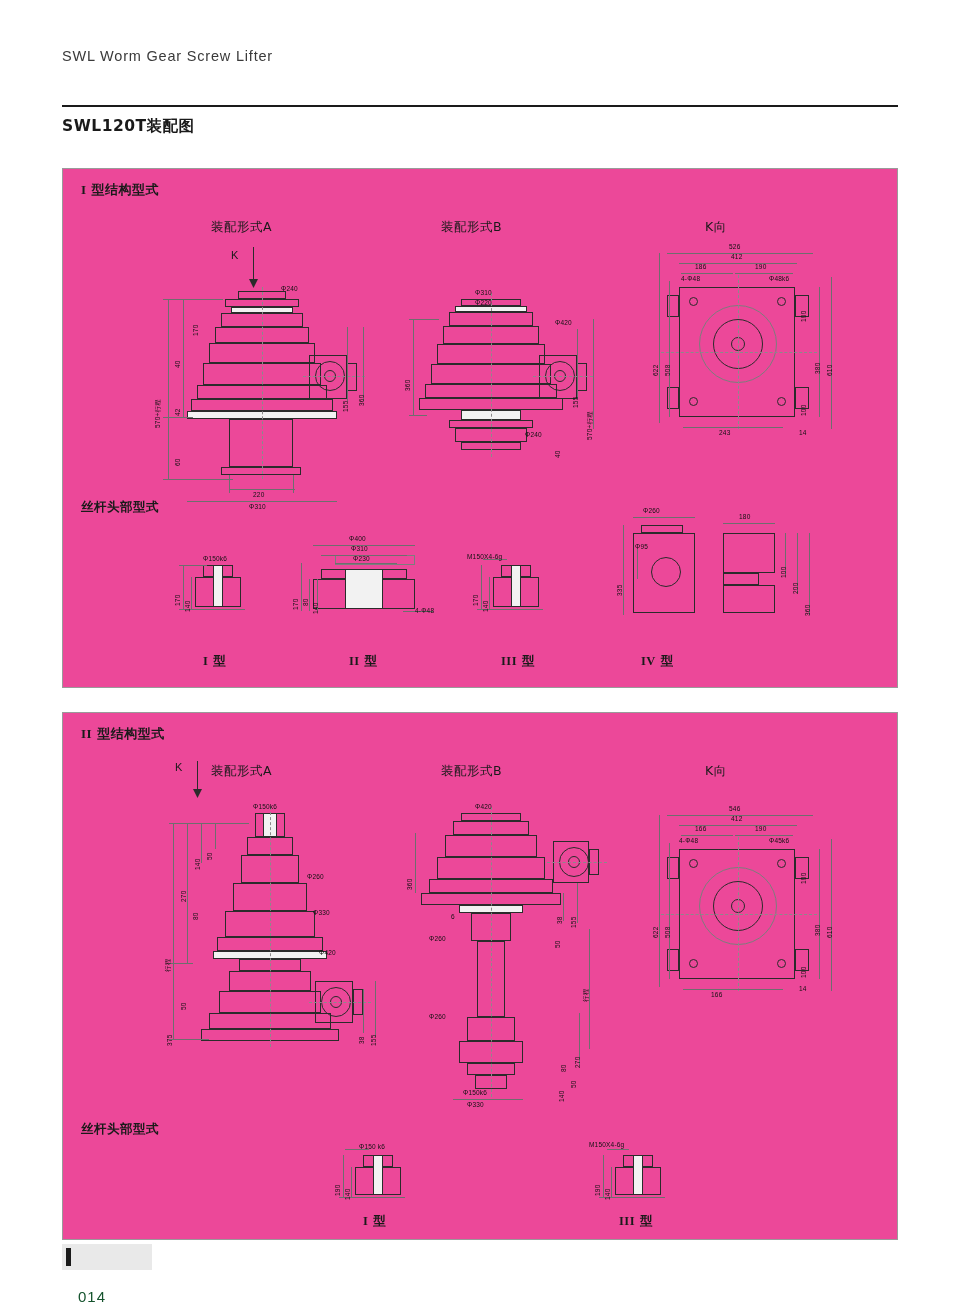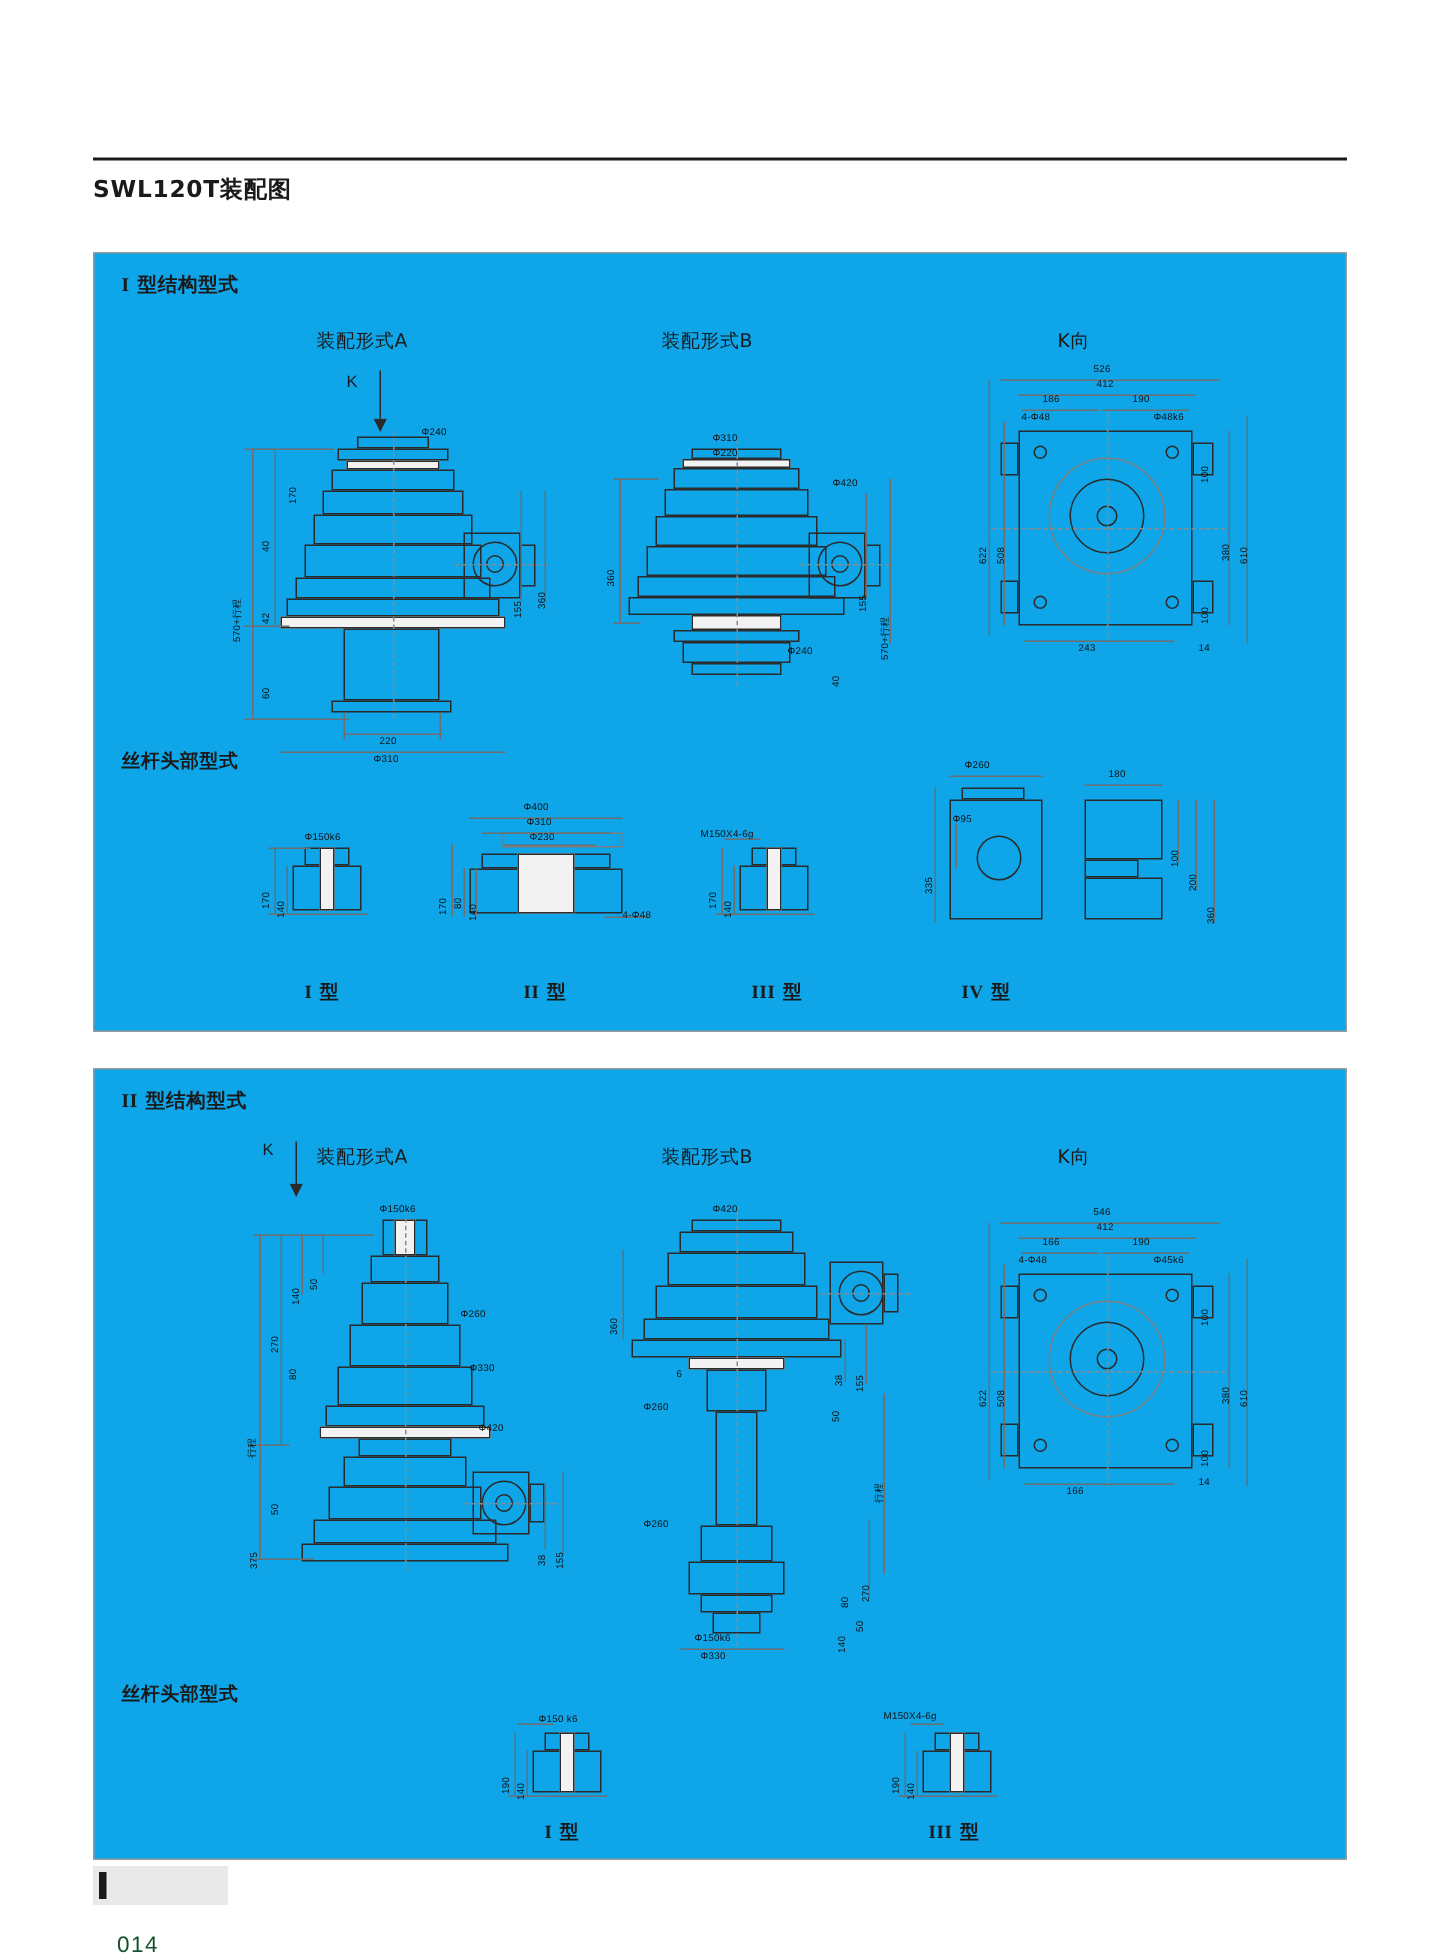--- a/index.html
+++ b/index.html
@@ -26,21 +26,21 @@
   }
   .hr-thick { position:absolute; left:62px; top:105px; width:836px; height:2px; background:#1a1a1a; }
 
   .section-title {
     position:absolute; left:62px; top:116px;
     font-size:15.5px; font-weight:bold; letter-spacing:0.5px;
     font-family:"DejaVu Sans", sans-serif;
   }
 
   
-  .panel { position:absolute; border:1px solid #9a9a9a; background:#0ea5e9; }
+  .panel { position:absolute; border:1px solid #9a9a9a; background:#ec4899; }
   #panel-1 { left:62px; top:168px; width:836px; height:520px; }
   #panel-2 { left:62px; top:712px; width:836px; height:528px; }
 
   .panel-label {
     position:absolute; font-size:13px; font-weight:bold; letter-spacing:0.5px;
     font-family:"DejaVu Sans", sans-serif;
   }
   .roman { font-family:"Liberation Serif", serif; font-weight:bold; }
 
   .sub-label {
@@ -92,20 +92,21 @@
     position:absolute; left:16px; top:4px; font-size:15px; letter-spacing:1px;
     font-family:"Liberation Sans", sans-serif; color:#14532d;margin-top:40px;
   }
 </style>
 </head>
 <body>
 
 <div class="page">
 
   <div class="header">
+    <div class="title-en">SWL Worm  Gear Screw Lifter</div>
   </div>
   <div class="hr-thick"></div>
 
   <div class="section-title">SWL120T装配图</div>
 
   <div class="panel" id="panel-1">
 
     <div class="panel-label" style="left:18px; top:12px;">
       <span class="roman">I</span>
       <span>型结构型式</span>

